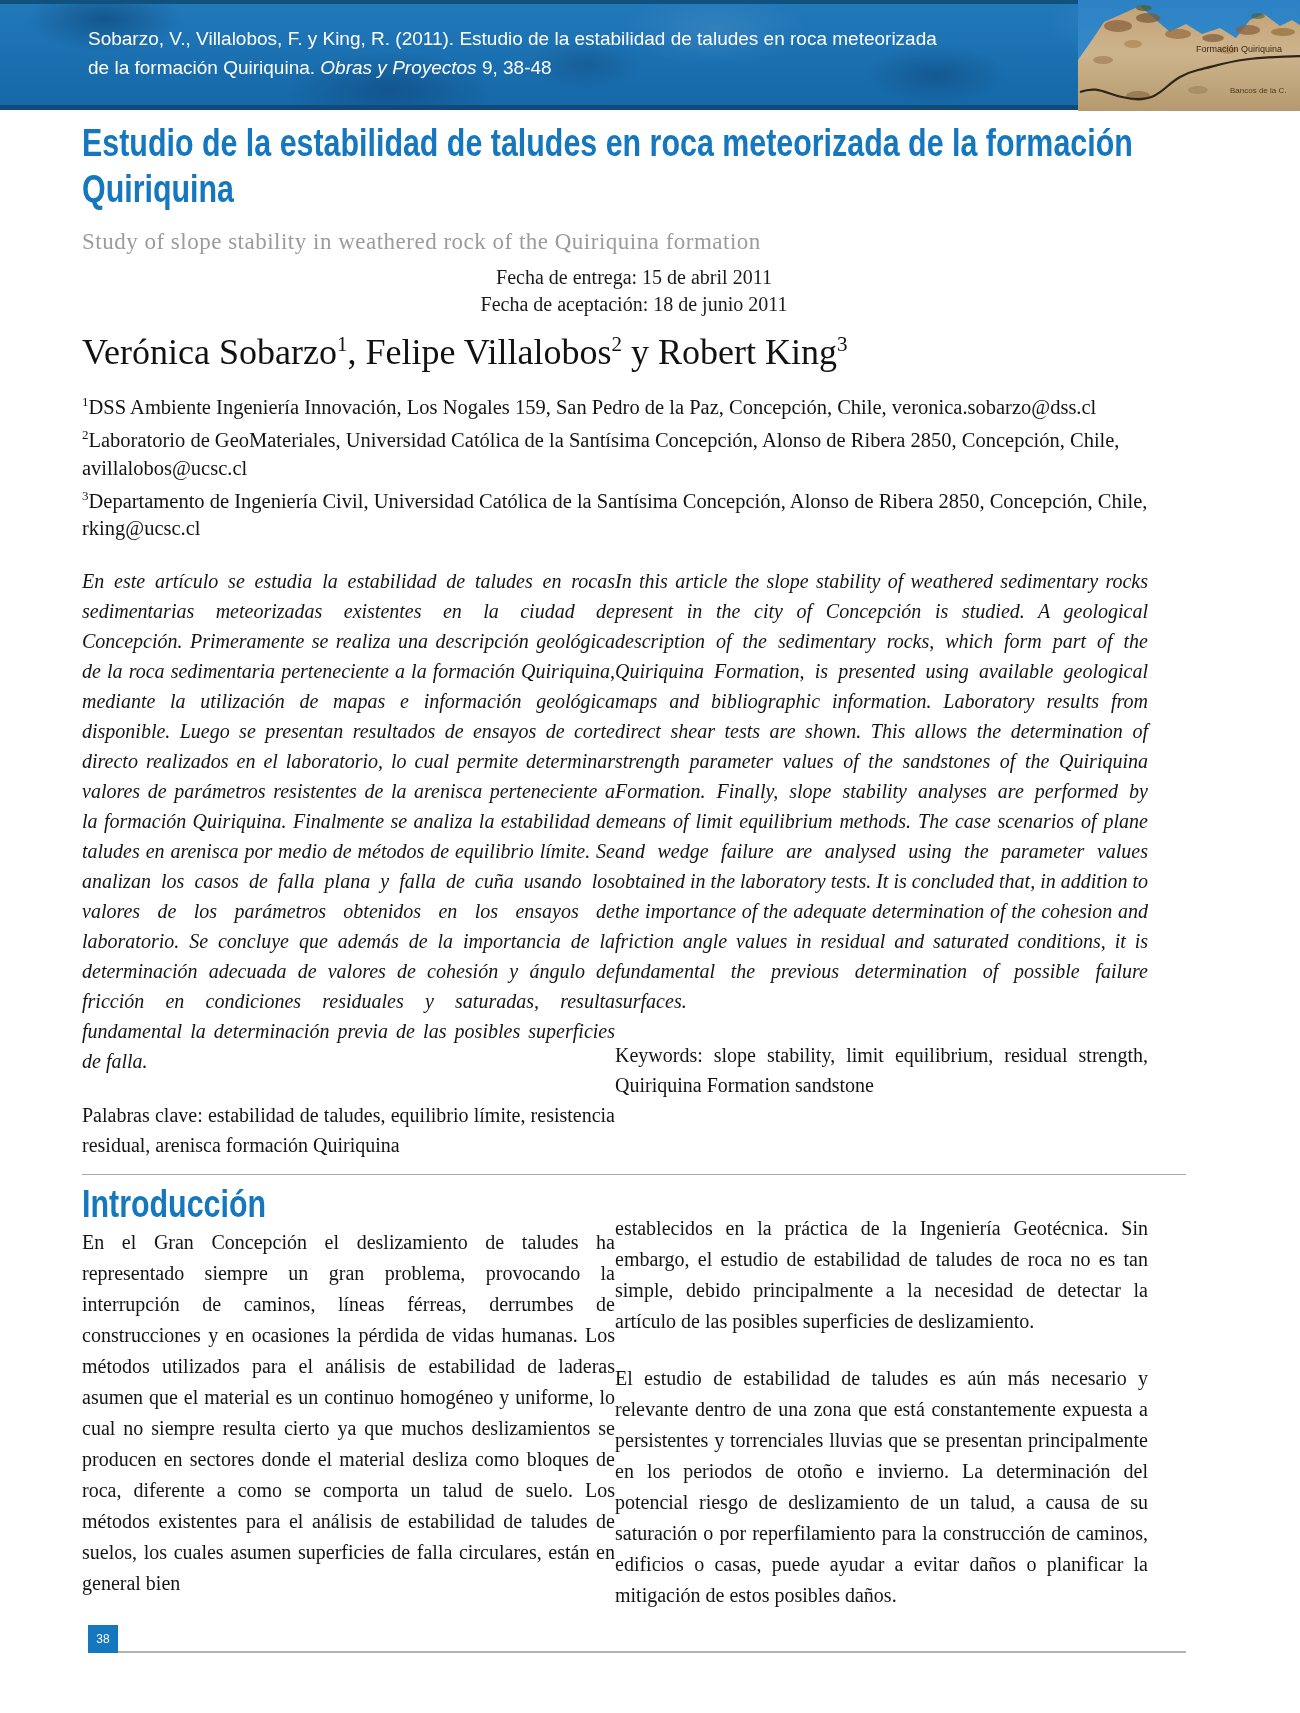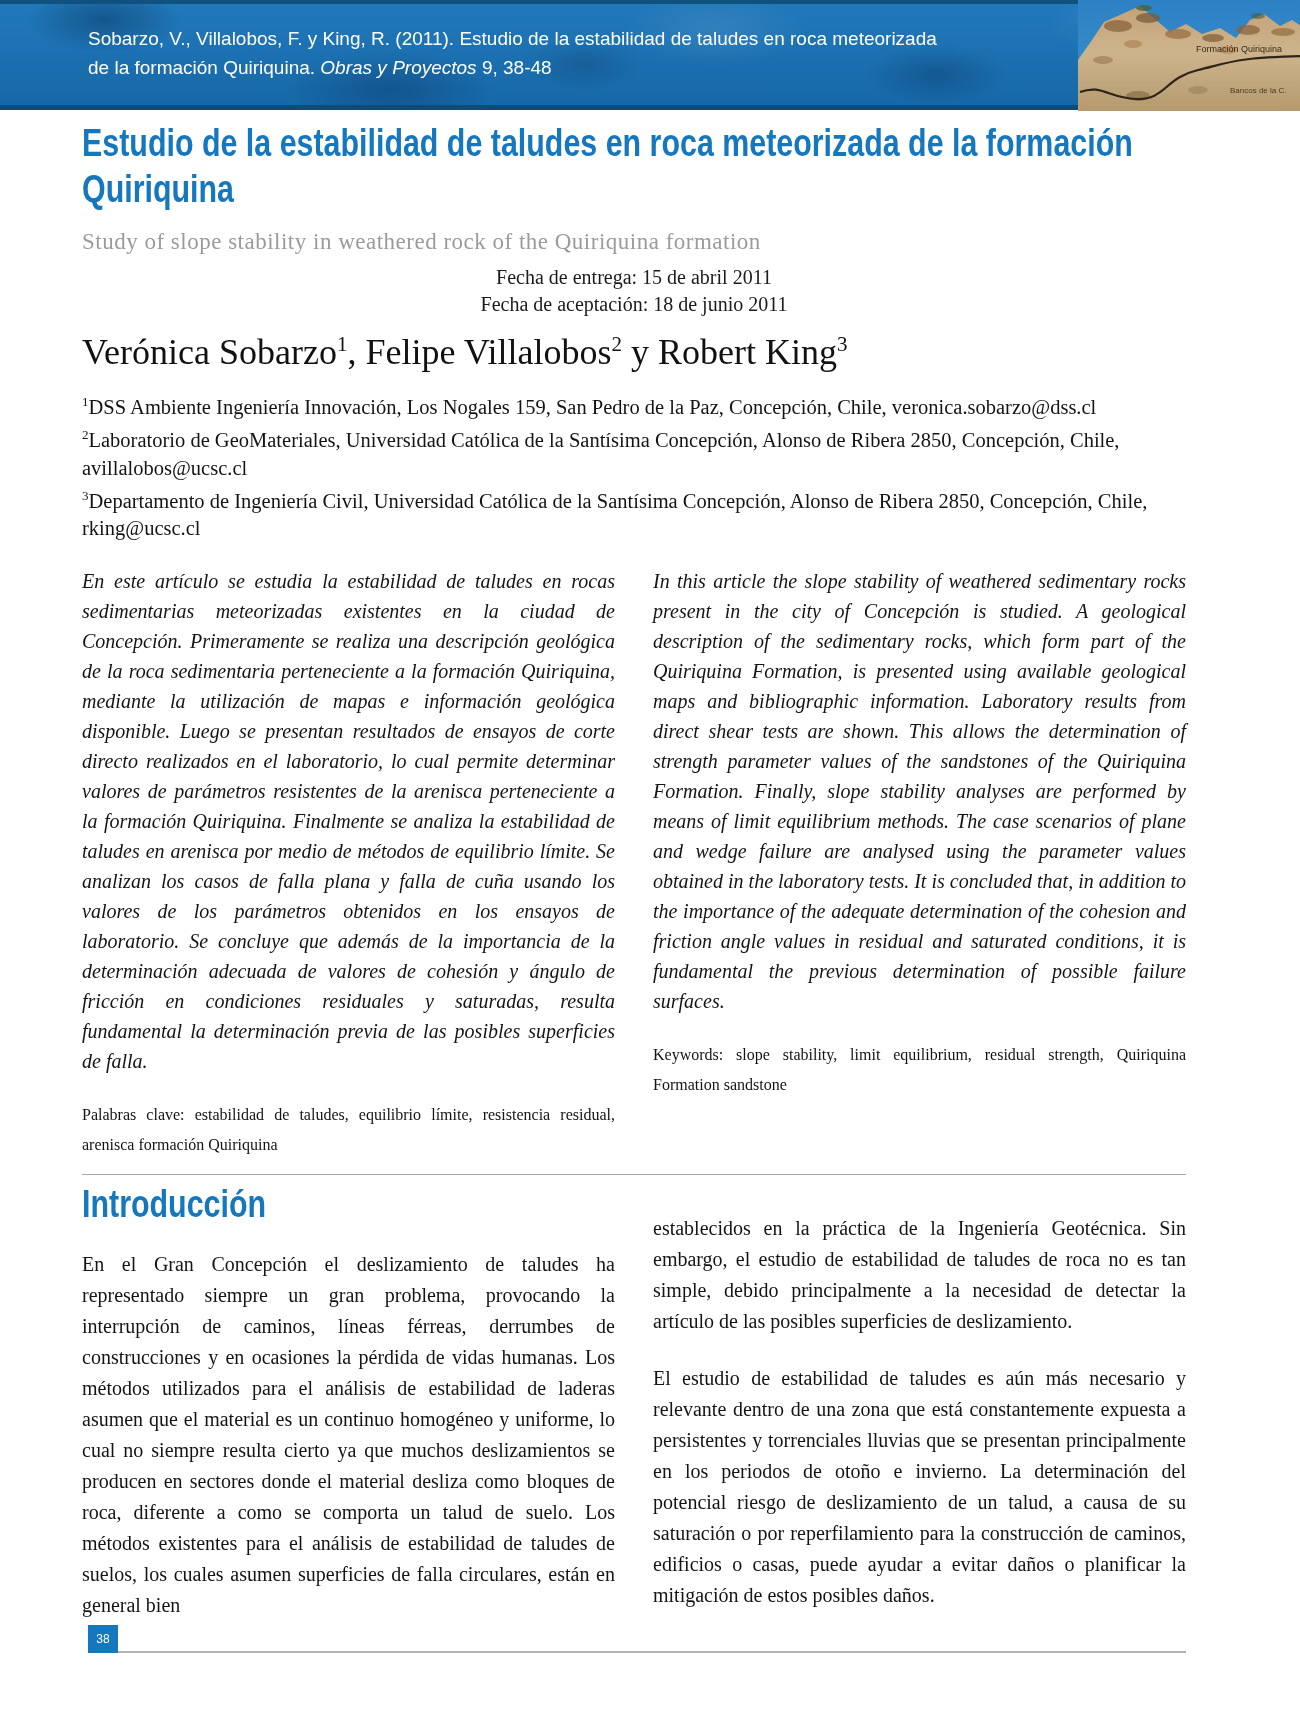--- a/index.html
+++ b/index.html
@@ -44,36 +44,36 @@
   }
 
   .dates { margin-top:4px; text-align:center; font-size:20px; line-height:27px; color:#1a1a1a; }
 
   .authors { margin-top:2px; font-size:36px; line-height:48px; color:#111; }
   .authors sup { font-size:21px; }
 
   .affiliations { margin-top:12px; font-size:20.5px; line-height:28px; }
   .affiliations sup { font-size:13px; }
 
-  .two-col { display:grid; grid-template-columns:533px 533px; column-gap:38px; }
+  .two-col { display:grid; grid-template-columns:533px 533px; }
 
   .abstract-grid { margin-top:24px; }
   .abstract-text { font-style:italic; font-size:20px; line-height:30px; text-align:justify; }
-  .keywords { margin-top:24px; font-size:16px; line-height:30px; text-align:justify; }
+  .keywords { margin-top:24px; font-size:20px; line-height:30px; text-align:justify; }
 
   .hairline { margin-top:14px; width:1104px; height:1px; background:#a9a9a9; }
 
   .intro-grid { margin-top:6px; }
   .section-heading {
     font-family:"Liberation Sans", sans-serif; font-weight:700;
     font-size:38px; line-height:46px; color:#1577be;
     transform:scaleX(.8); transform-origin:0 50%; white-space:nowrap;
   }
   .body-par { font-size:20px; line-height:31px; text-align:justify; }
-  .intro-left .body-par { margin-top:22px; }
+  .intro-left .body-par { }
   .intro-right { padding-top:32px; }
   .intro-right .body-par + .body-par { margin-top:26px; }
 
   
   .page-badge {
     position:absolute; left:88px; top:1625px; width:30px; height:28px;
     background:#1577be; color:#ffffff; font-family:"Liberation Sans", sans-serif;
     font-size:12px; line-height:28px; text-align:center;
   }
   .footer-rule {

